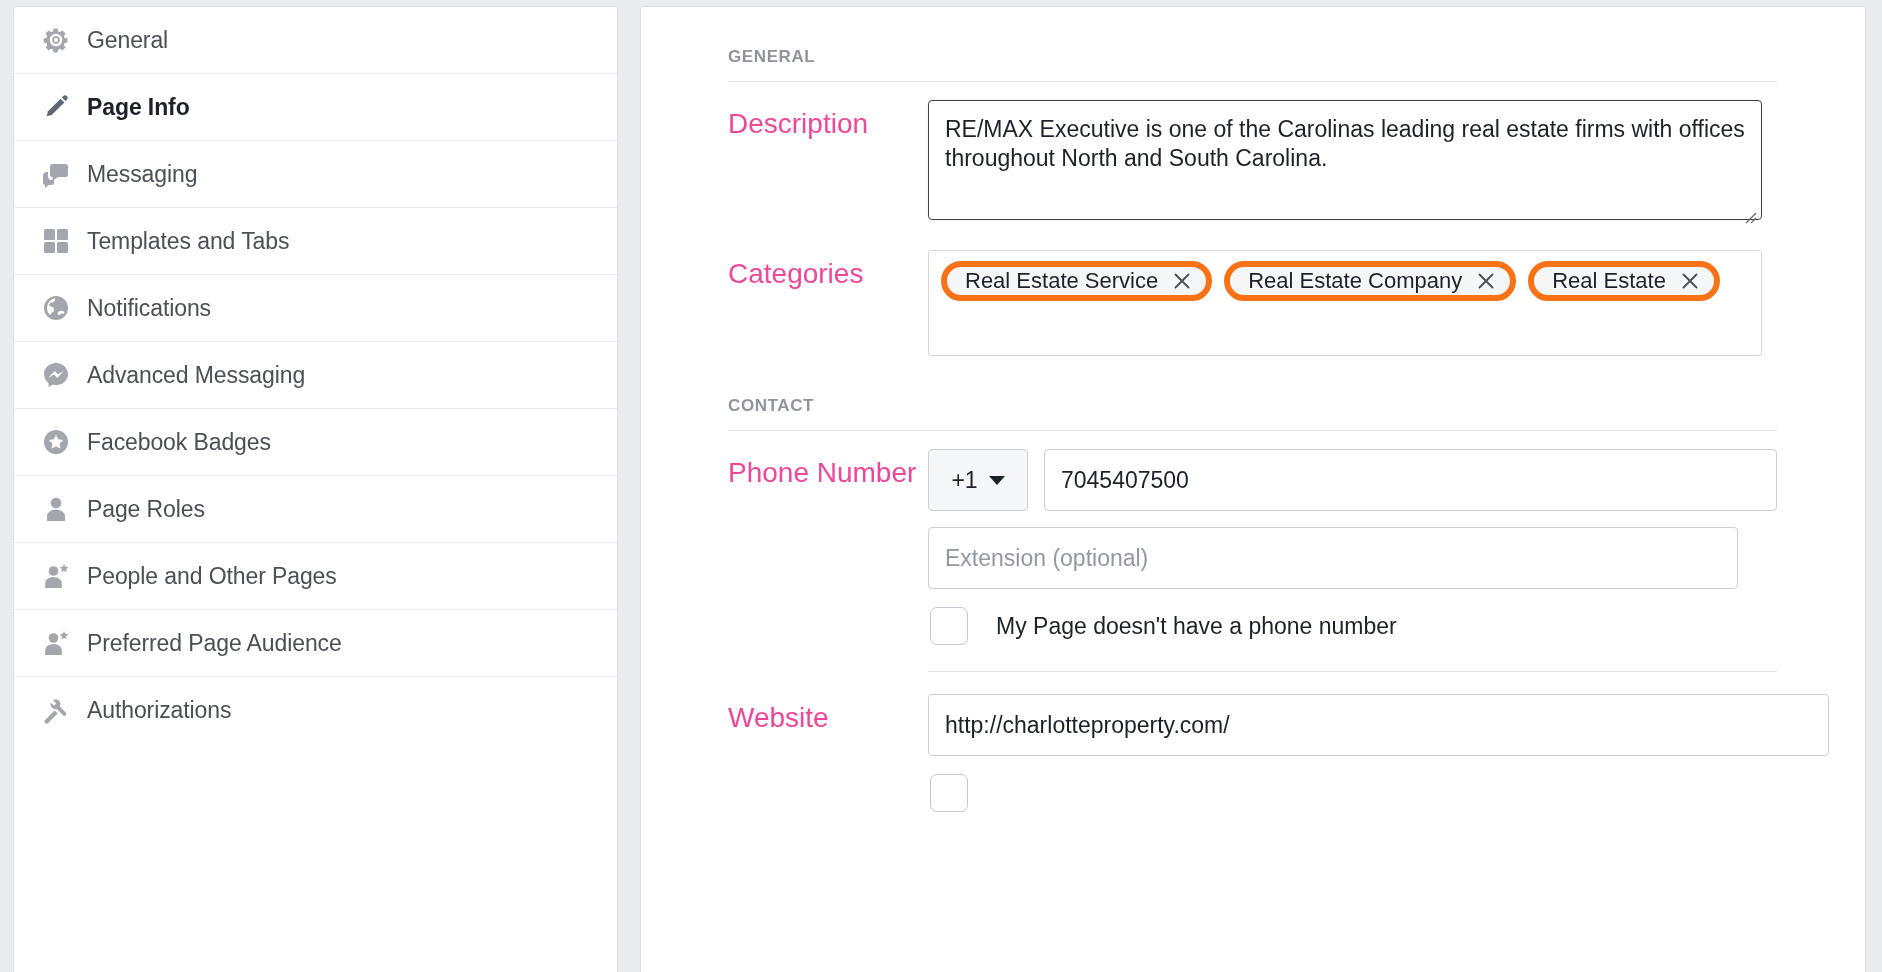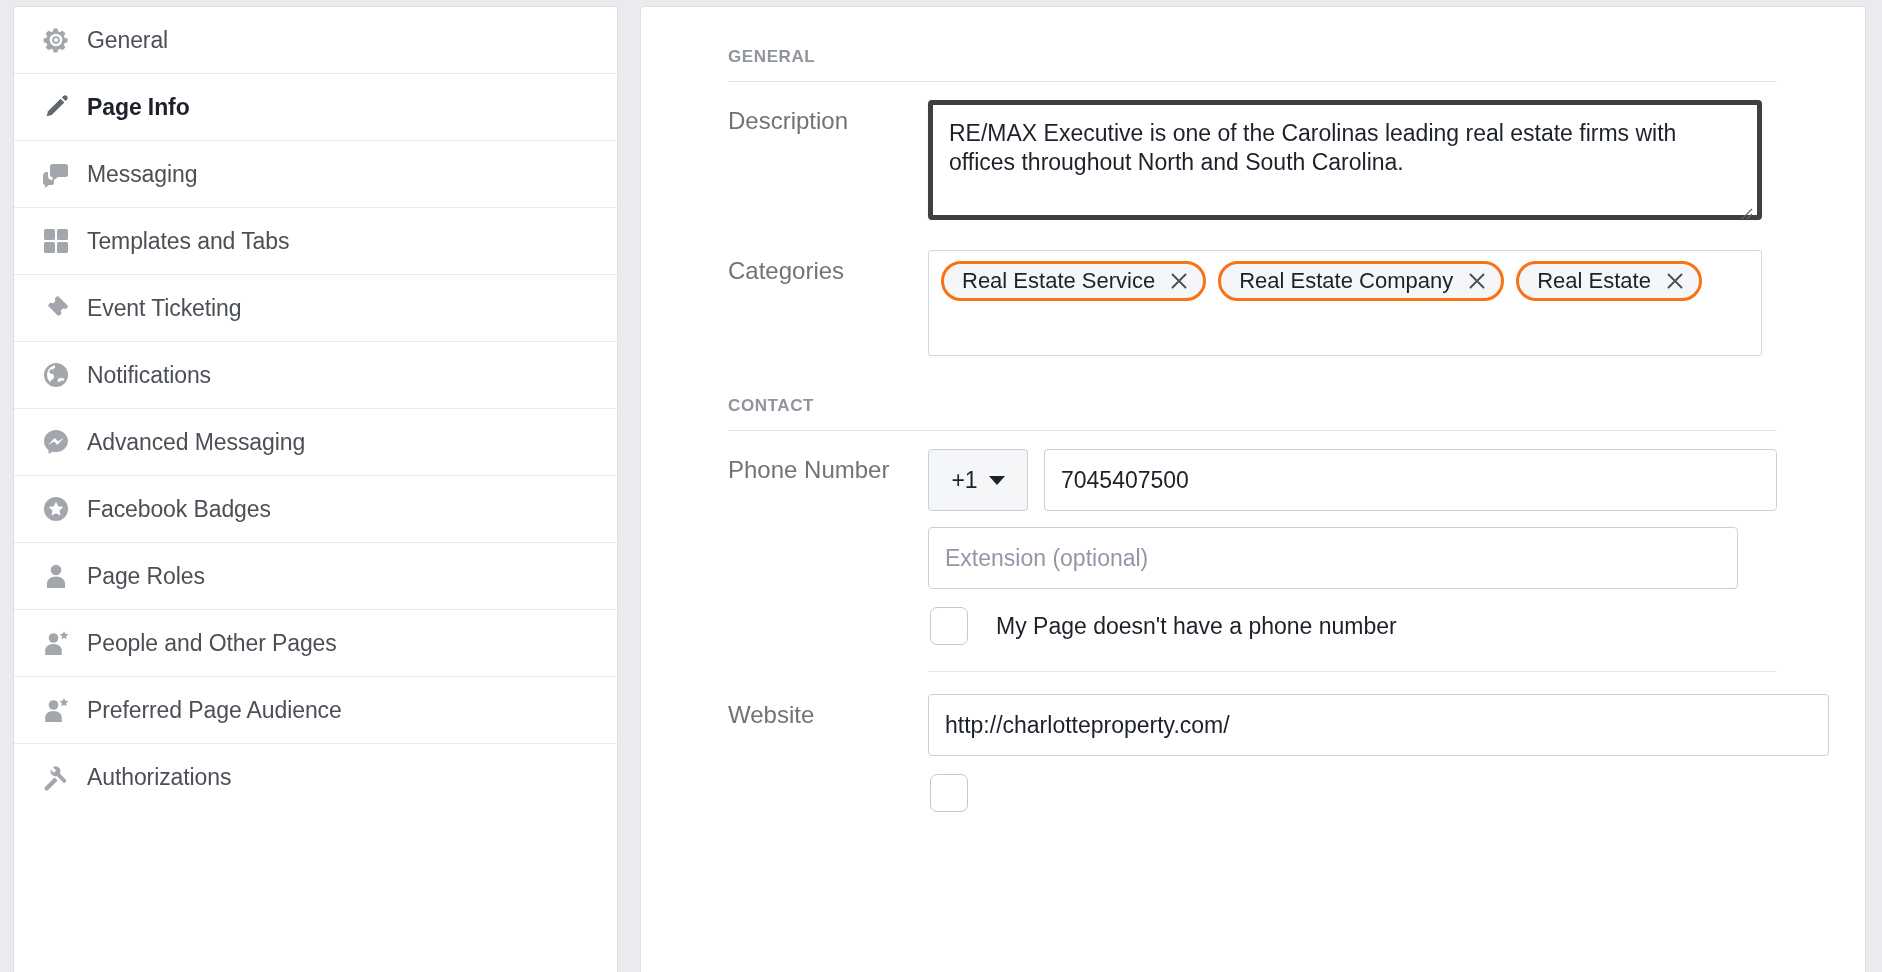--- a/index.html
+++ b/index.html
@@ -72,33 +72,33 @@
   }
 
   .field-row {
     display: flex;
     align-items: flex-start;
     padding-top: 18px;
   }
   .field-label {
     width: 200px;
     flex: 0 0 200px;
-    font-size: 24px;
-    color: #737373;
+    font-size: 28px;
+    color: #ec4899;
     line-height: 1.2;
     padding-top: 7px;
     white-space: nowrap;
   }
   .field-body { flex: 1; min-width: 0; }
 
   
   .descr-box {
     width: 834px;
     height: 120px;
-    border: 5px solid #404040;
+    border: 1px solid #404040;
     border-radius: 4px;
     background: #fff;
     padding: 14px 16px 0 16px;
     position: relative;
     font-size: 23px;
     color: #1d2129;
     line-height: 1.28;
     box-shadow: 0 0 0 1px rgba(0,0,0,0.02);
   }
   .descr-text { display: block; }
@@ -120,21 +120,21 @@
     flex-wrap: wrap;
     align-content: flex-start;
     gap: 10px 12px;
   }
   .chip {
     display: inline-flex;
     align-items: center;
     height: 40px;
     padding: 0 14px 0 18px;
     background: #f5f6f7;
-    border: 3px solid #f97316;
+    border: 6px solid #f97316;
     border-radius: 20px;
     font-size: 22px;
     color: #1d2129;
     cursor: pointer;
     white-space: nowrap;
   }
   .chip-x {
     margin-left: 14px;
     width: 20px; height: 20px;
     display: inline-flex; align-items: center; justify-content: center;
@@ -244,28 +244,20 @@
       <div class="nav-item">
         <span class="nav-icon">
           <svg width="30" height="30" viewBox="0 0 30 30" fill="#a3a7ad">
             <rect x="3" y="3" width="11" height="11" rx="1.6"></rect>
             <rect x="16" y="3" width="11" height="11" rx="1.6"></rect>
             <rect x="3" y="16" width="11" height="11" rx="1.6"></rect>
             <rect x="16" y="16" width="11" height="11" rx="1.6"></rect>
           </svg>
         </span>
         <span class="nav-label">Templates and Tabs</span>
-      </div>
-      <div class="nav-item">
-        <span class="nav-icon">
-          <svg width="30" height="30" viewBox="0 0 30 30" fill="#a3a7ad">
-            <path d="M26.6 12.5L17.5 3.4a1.3 1.3 0 0 0-1.8 0l-2 2a2.9 2.9 0 0 1-.3 3.8 2.9 2.9 0 0 1-3.8.3l-2 2a1.3 1.3 0 0 0 0 1.8l9.1 9.1c.5.5 1.3.5 1.8 0l2-2a2.9 2.9 0 0 1 .3-3.8 2.9 2.9 0 0 1 3.8-.3l2-2c.5-.5.5-1.3 0-1.8z"></path>
-          </svg>
-        </span>
-        <span class="nav-label">Event Ticketing</span>
       </div>
       <div class="nav-item">
         <span class="nav-icon">
           <svg width="30" height="30" viewBox="0 0 30 30" fill="#a3a7ad">
             <path d="M15 3a12 12 0 1 0 0 24 12 12 0 0 0 0-24zm-1 2.2v2.4l-1.9 1.6-2.5.4-1.6 2 1.5 2.1 2.6.4 1 2.3-.6 2.4-2.2 1.1-1 2.4A10 10 0 0 1 14 5.2zm8.6 15.6l-2-.2-2.3 1.3-1.7-.4.3-2.2 2.3-1.6 2.9.3 1.4 1.2a10 10 0 0 1-.9 1.6z"></path>
           </svg>
         </span>
         <span class="nav-label">Notifications</span>
       </div>
       <div class="nav-item">

